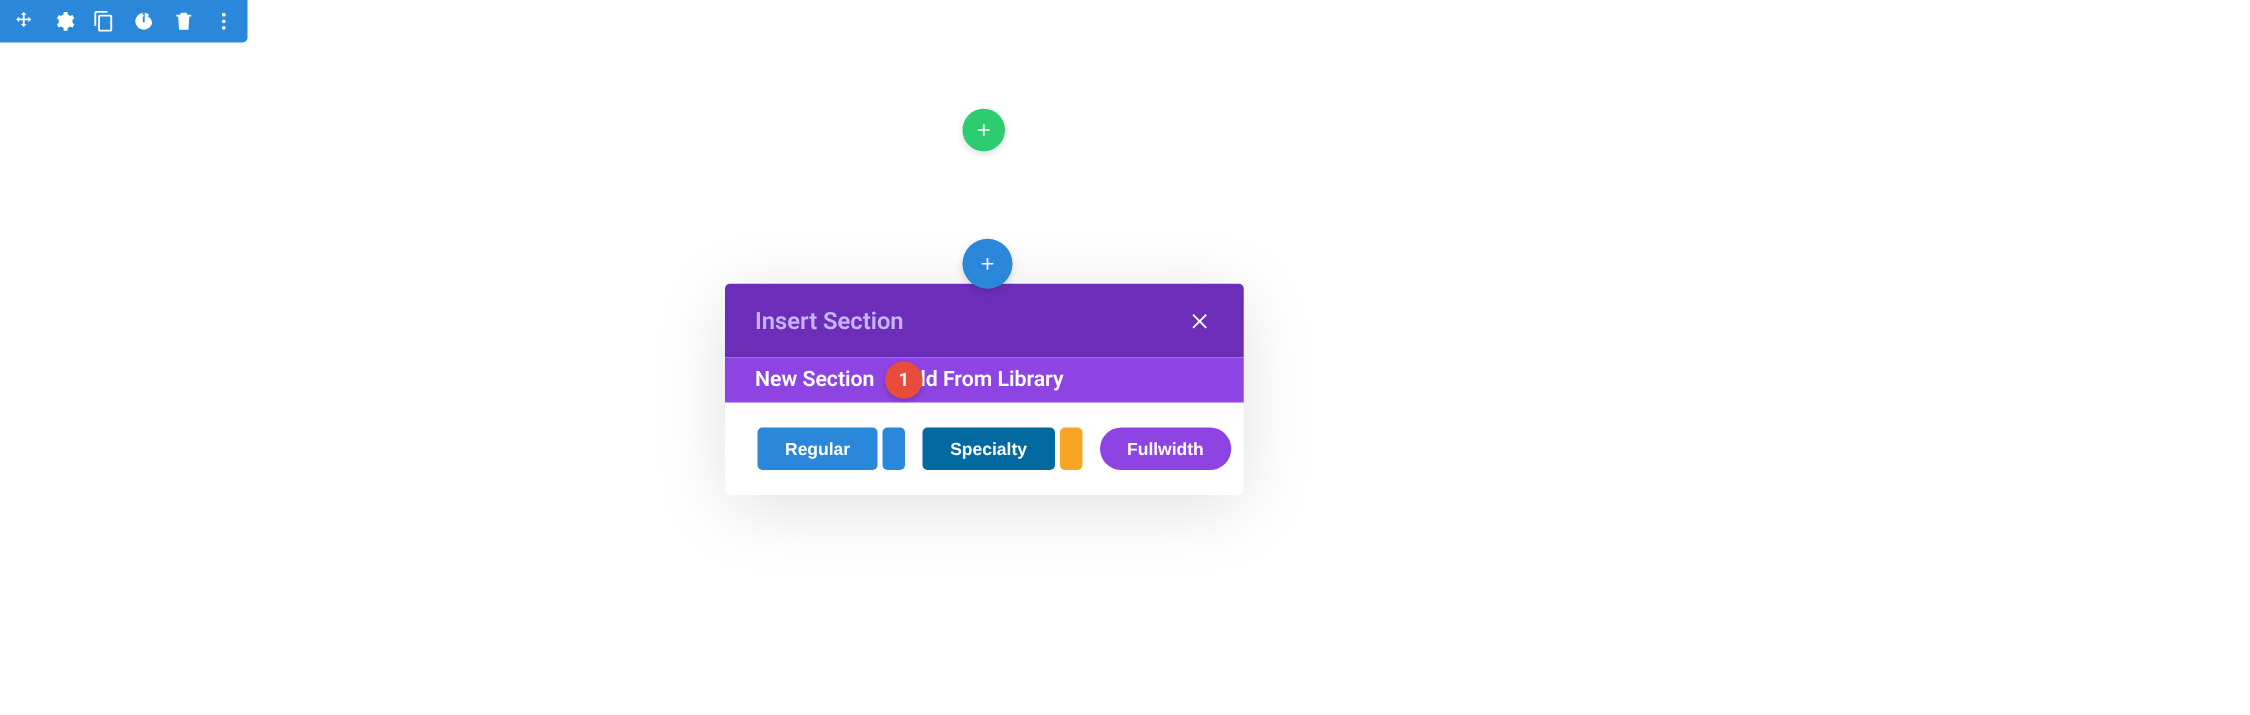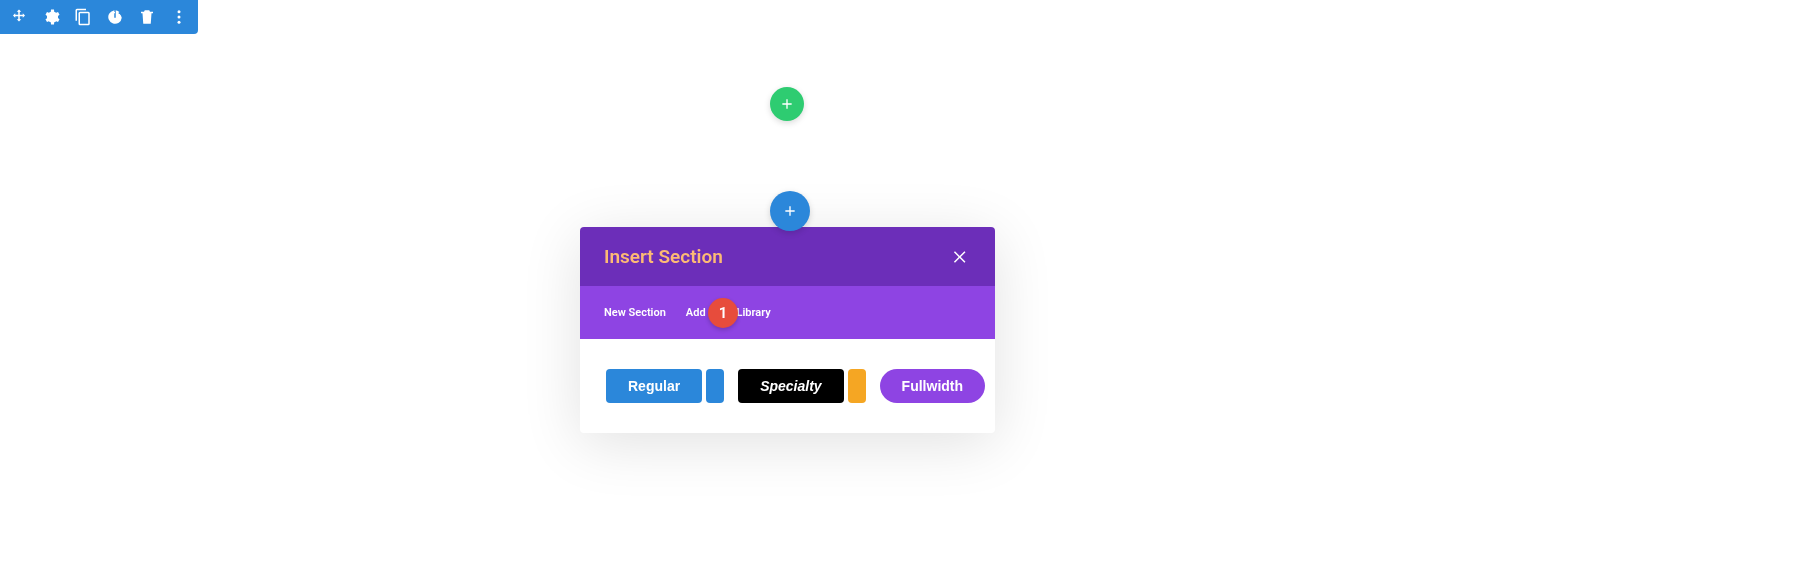--- a/index.html
+++ b/index.html
@@ -93,21 +93,21 @@
       position: absolute;
       top: -10px;
       left: 50%;
       transform: translateX(-50%);
       border-left: 12px solid transparent;
       border-right: 12px solid transparent;
       border-bottom: 12px solid #6c2eb9;
     }
     .modal-header {
       background: #6c2eb9;
-      color: #fdba74;
+      color: #c4b5fd;
       padding: 18px 24px;
       display: flex;
       align-items: center;
       justify-content: space-between;
       border-radius: 4px 4px 0 0;
     }
     .modal-title {
       font-size: 19px;
       font-weight: 600;
     }
@@ -128,23 +128,23 @@
     .modal-tabs {
       background: #8e44e3;
       display: flex;
       align-items: center;
       padding: 0 24px;
       gap: 20px;
       position: relative;
     }
     .modal-tab {
       color: #fff;
-      font-size: 11px;
+      font-size: 17px;
       font-weight: 600;
-      padding: 20px 0;
+      padding: 8px 0;
       cursor: pointer;
       position: relative;
     }
     .tab-badge {
       position: absolute;
       left: 128px;
       top: 50%;
       transform: translateY(-50%);
       width: 30px;
       height: 30px;
@@ -153,42 +153,42 @@
       color: #fff;
       display: flex;
       align-items: center;
       justify-content: center;
       font-size: 15px;
       font-weight: 600;
       box-shadow: 0 2px 4px rgba(0,0,0,0.2);
     }
 
     .modal-body {
-      padding: 30px 26px;
+      padding: 20px 26px;
       display: flex;
       align-items: center;
       gap: 14px;
     }
     .type-group {
       display: flex;
       align-items: stretch;
       gap: 4px;
     }
     .type-btn {
       padding: 10px 22px;
       border-radius: 4px;
       color: #fff;
       font-size: 14px;
       font-weight: 700;
       cursor: pointer;
       border: none;
       line-height: 1;
     }
     .type-btn.regular { background: #2b87da; }
-    .type-btn.specialty { background: #000000; font-style: italic; }
+    .type-btn.specialty { background: #0369a1; }
     .type-btn.fullwidth { background: #8e44e3; border-radius: 17px; }
     .side-chip {
       width: 18px;
       border-radius: 4px;
     }
     .chip-blue { background: #2b87da; }
     .chip-orange { background: #f5a623; }
 
   </style>
 </head>

